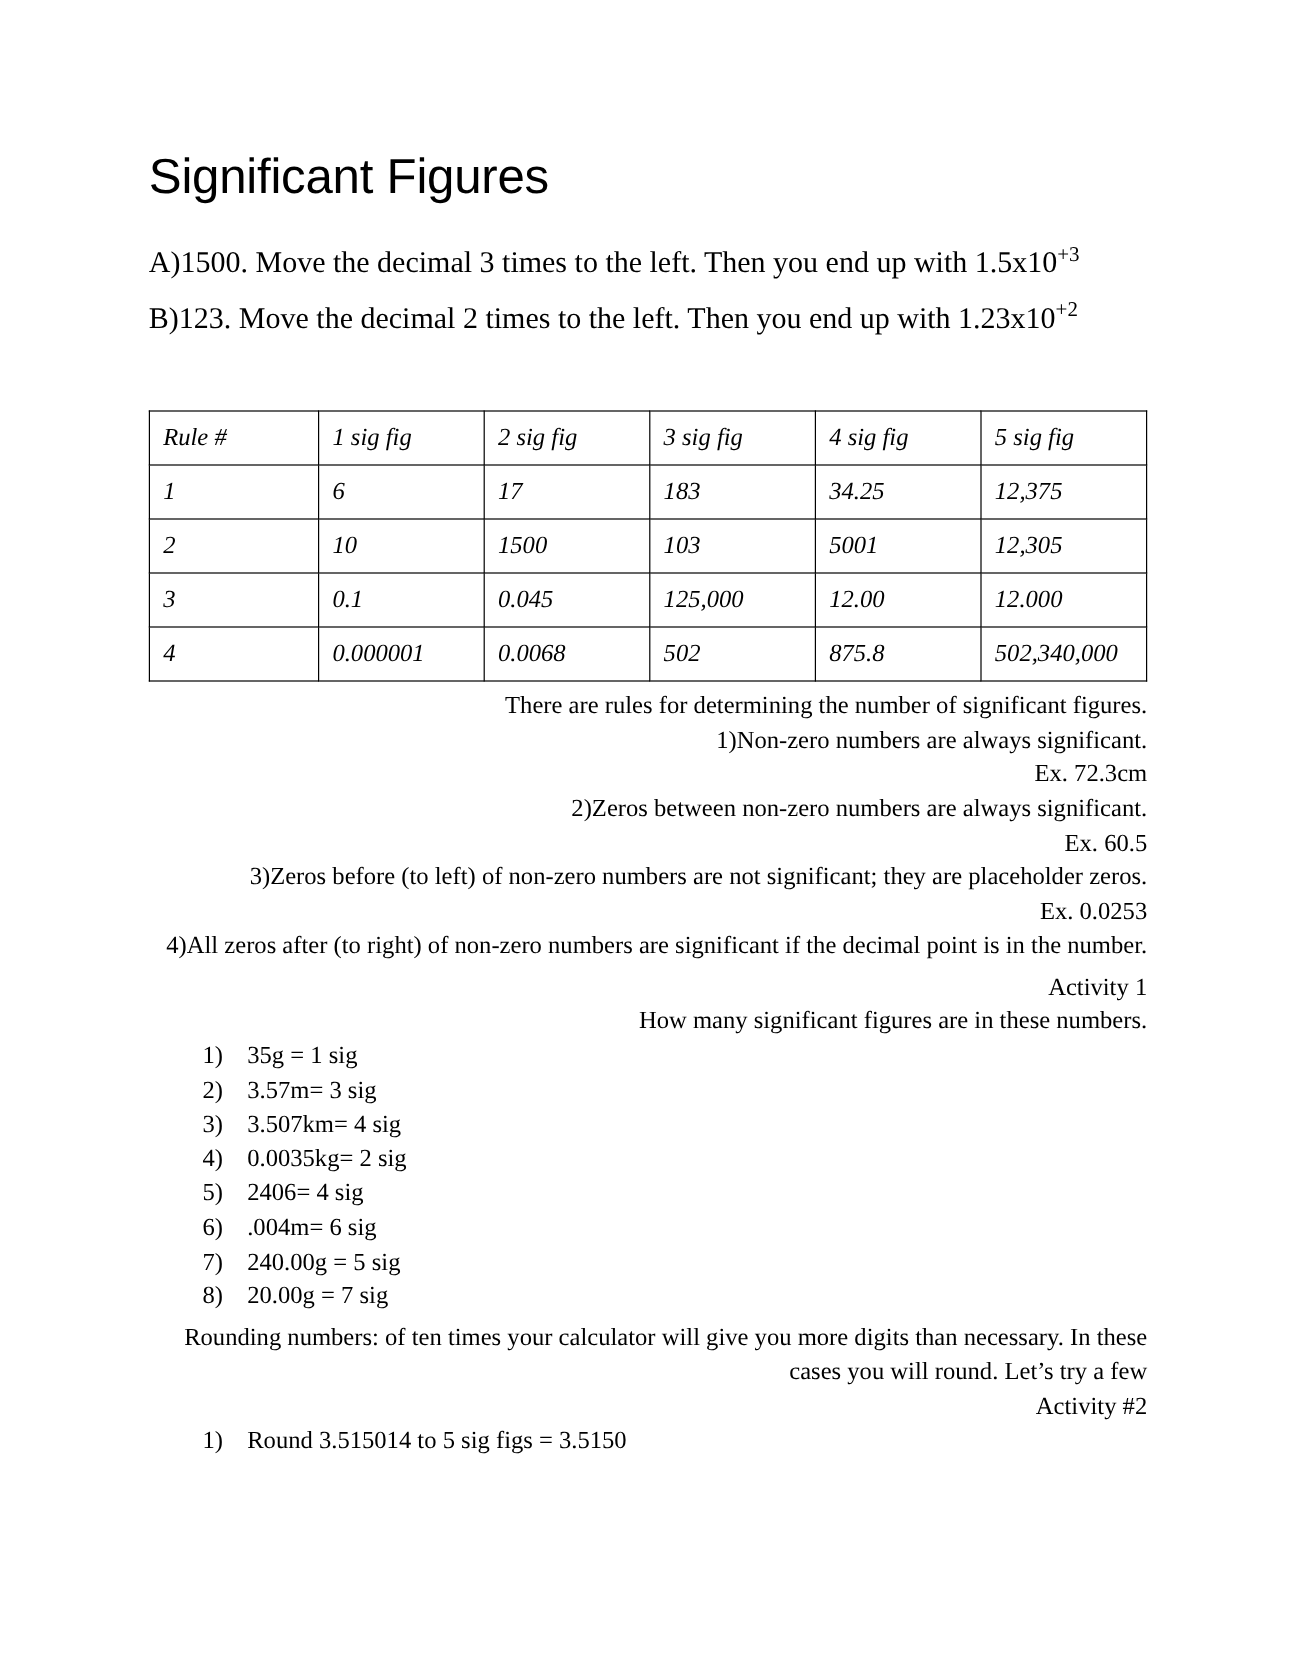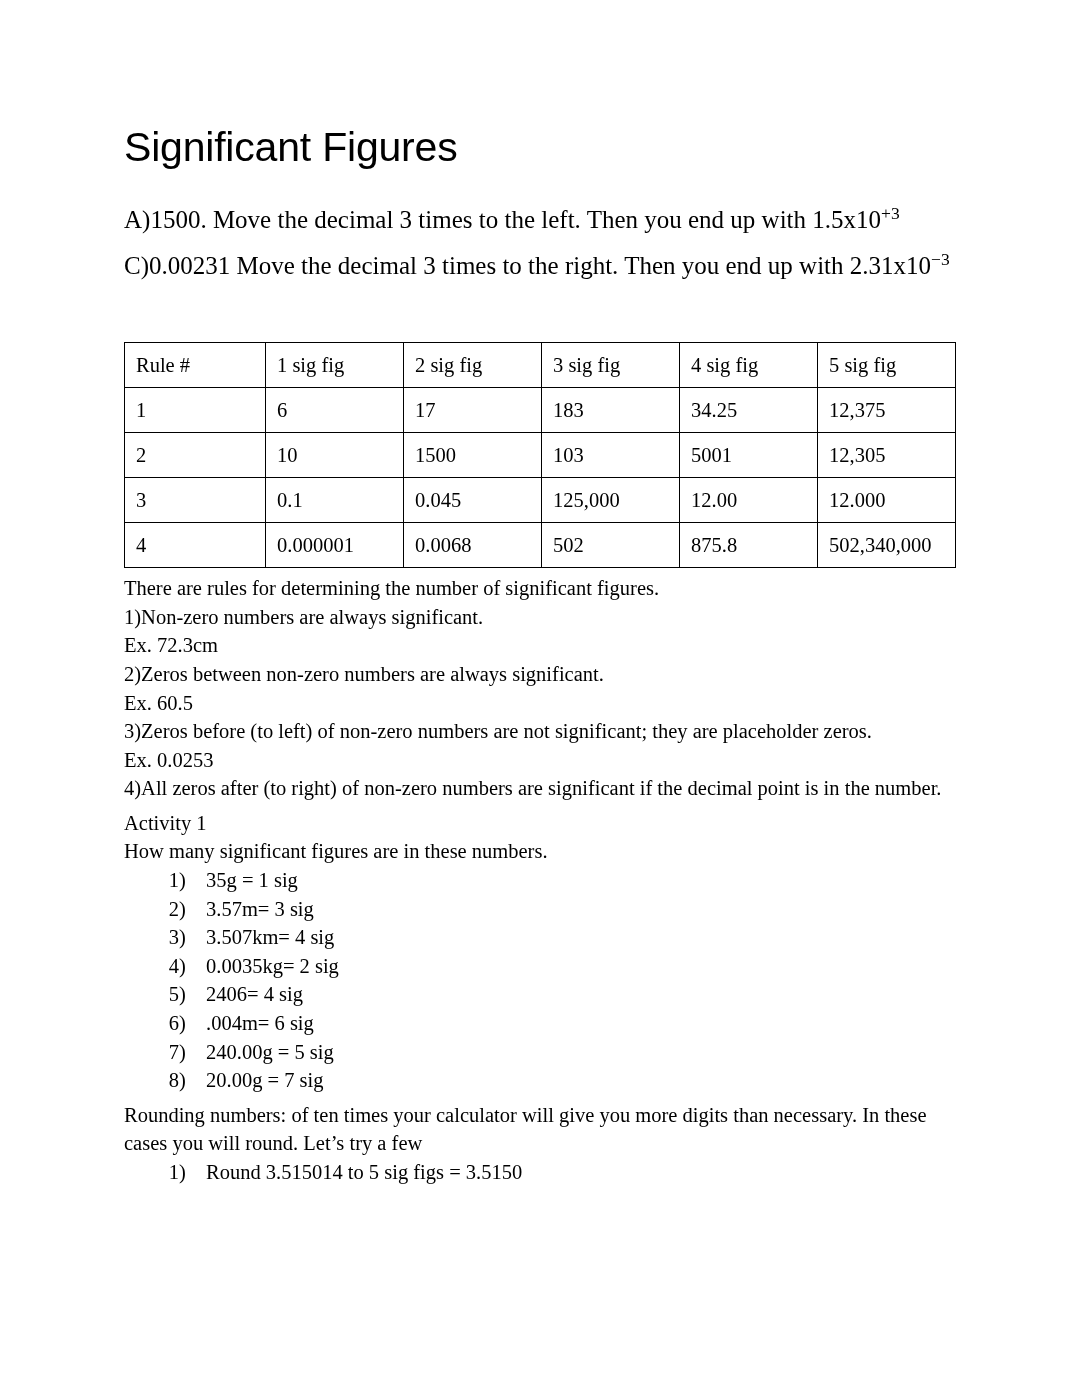--- a/index.html
+++ b/index.html
@@ -51,28 +51,30 @@
     font-size: 20.5px;
   }
   table.sigfig-table td {
     border: 1.3px solid #000000;
     padding: 9px 0 9px 11px;
     height: 26px;
     vertical-align: middle;
     text-align: left;
     white-space: nowrap;
     overflow: hidden;
+    font-style: italic;
   }
   table.sigfig-table col.c0 { width: 141px; }
   table.sigfig-table col.cx { width: 138px; }
 
   .body-block {
     font-size: 20.5px;
     line-height: 28.6px;
     margin: 6px 0 0 0;
+    text-align: right;
   }
   .body-block p {
     margin: 0;
   }
   ol.num-list {
     margin: 0;
     padding: 0 0 0 72px;
     font-size: 20.5px;
     line-height: 28.6px;
     list-style-type: decimal;
@@ -89,21 +91,21 @@
 
 <div class="page">
 
   <h1 class="doc-title">Significant Figures</h1>
 
   <div>
     <p class="sci-para">
       <span>A)1500. Move the decimal 3 times to the left. Then you end up with 1.5x10</span><sup class="exp">+3</sup>
     </p>
     <p class="sci-para">
-      <span>C)0.00231 Move the decimal 3 times to the right. Then you end up with 2.31x10</span><sup class="exp">−3</sup>
+      <span>B)123. Move the decimal 2 times to the left. Then you end up with 1.23x10</span><sup class="exp">+2</sup>
     </p>
   </div>
 
   <div class="table-gap"></div>
 
   <table class="sigfig-table">
     <colgroup>
       <col class="c0">
         <col class="cx">
         <col class="cx">
@@ -177,19 +179,20 @@
     <li>3.507km= 4 sig</li>
     <li>0.0035kg= 2 sig</li>
     <li>2406= 4 sig</li>
     <li>.004m= 6 sig</li>
     <li>240.00g = 5 sig</li>
     <li>20.00g = 7 sig</li>
   </ol>
 
   <div class="body-block">
     <p>Rounding numbers: of ten times your calculator will give you more digits than necessary. In these cases you will round. Let’s try a few</p>
+    <p>Activity #2</p>
   </div>
 
   <ol class="num-list paren">
     <li>Round 3.515014 to 5 sig figs = 3.5150</li>
   </ol>
 
 </div>
 
 </body></html>

